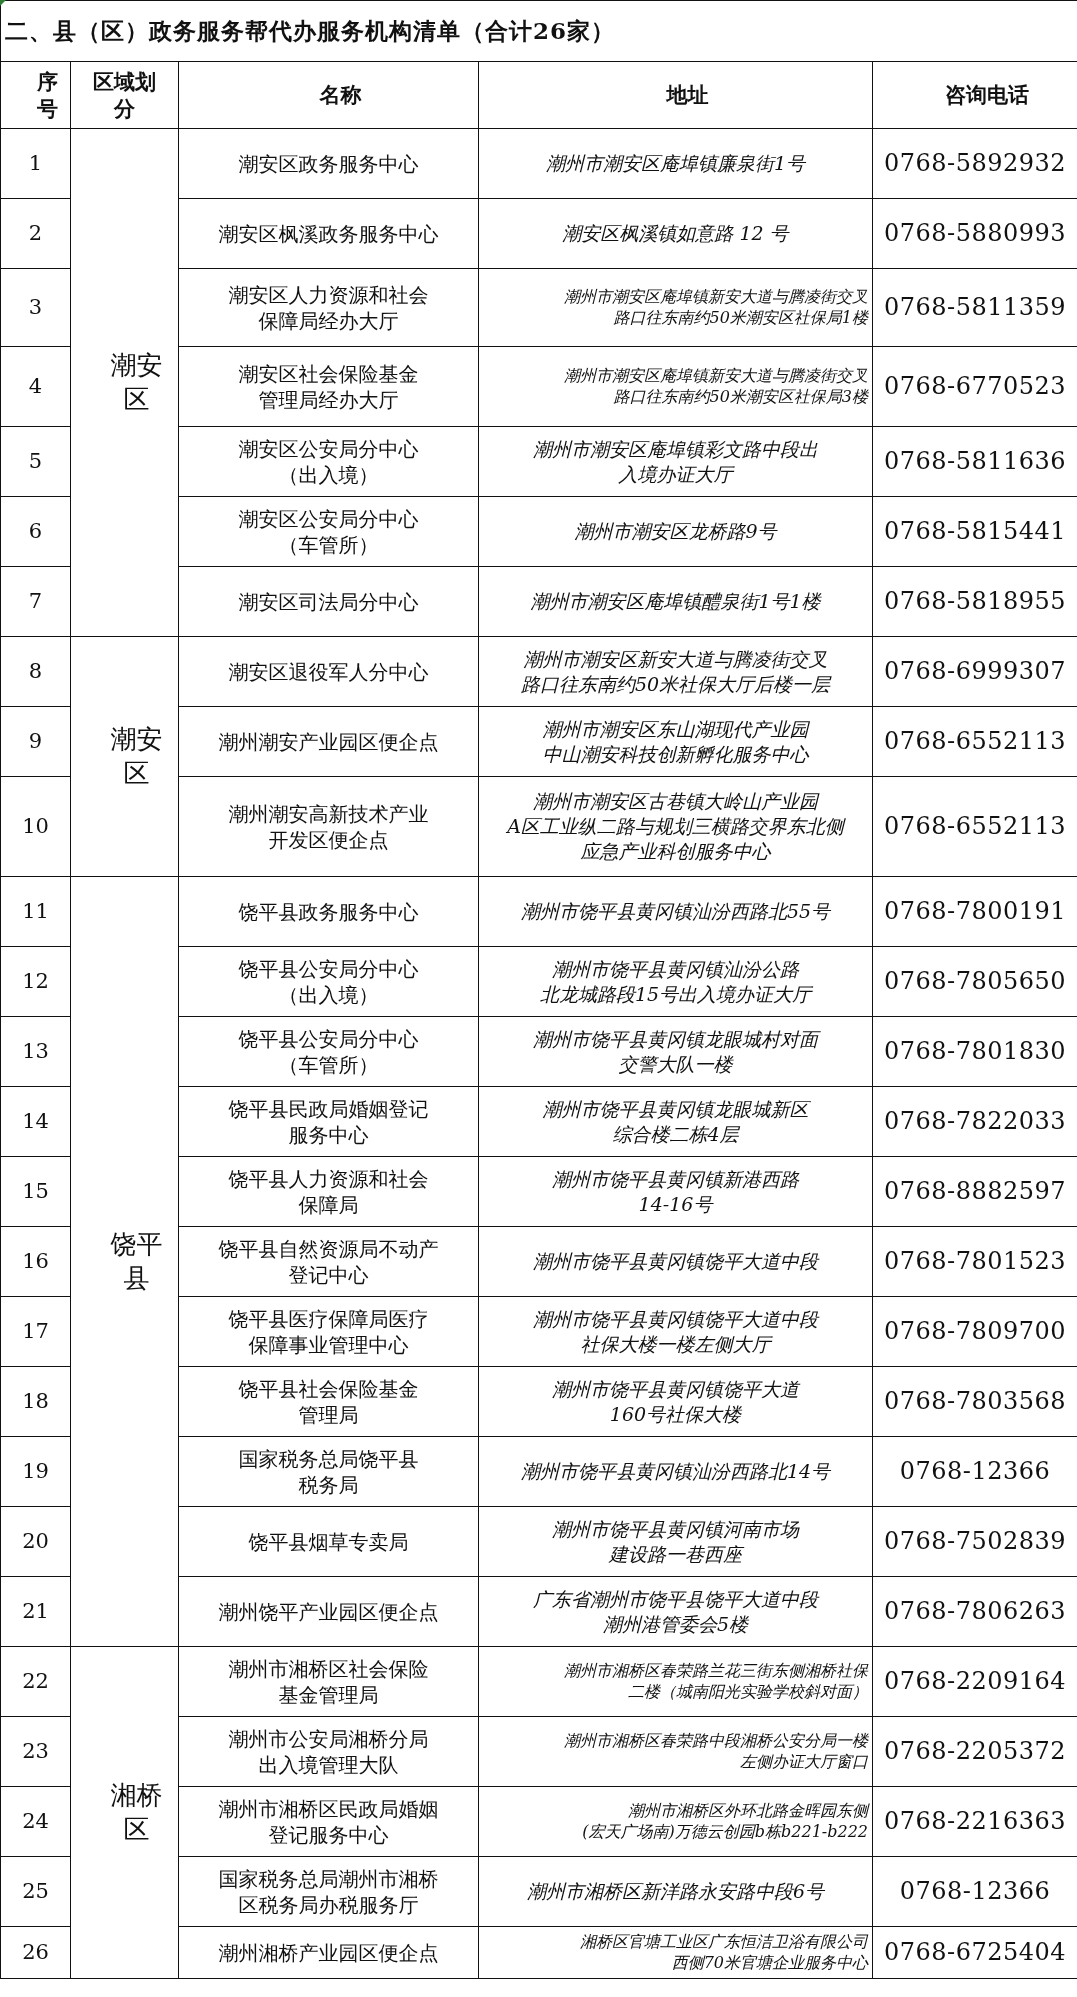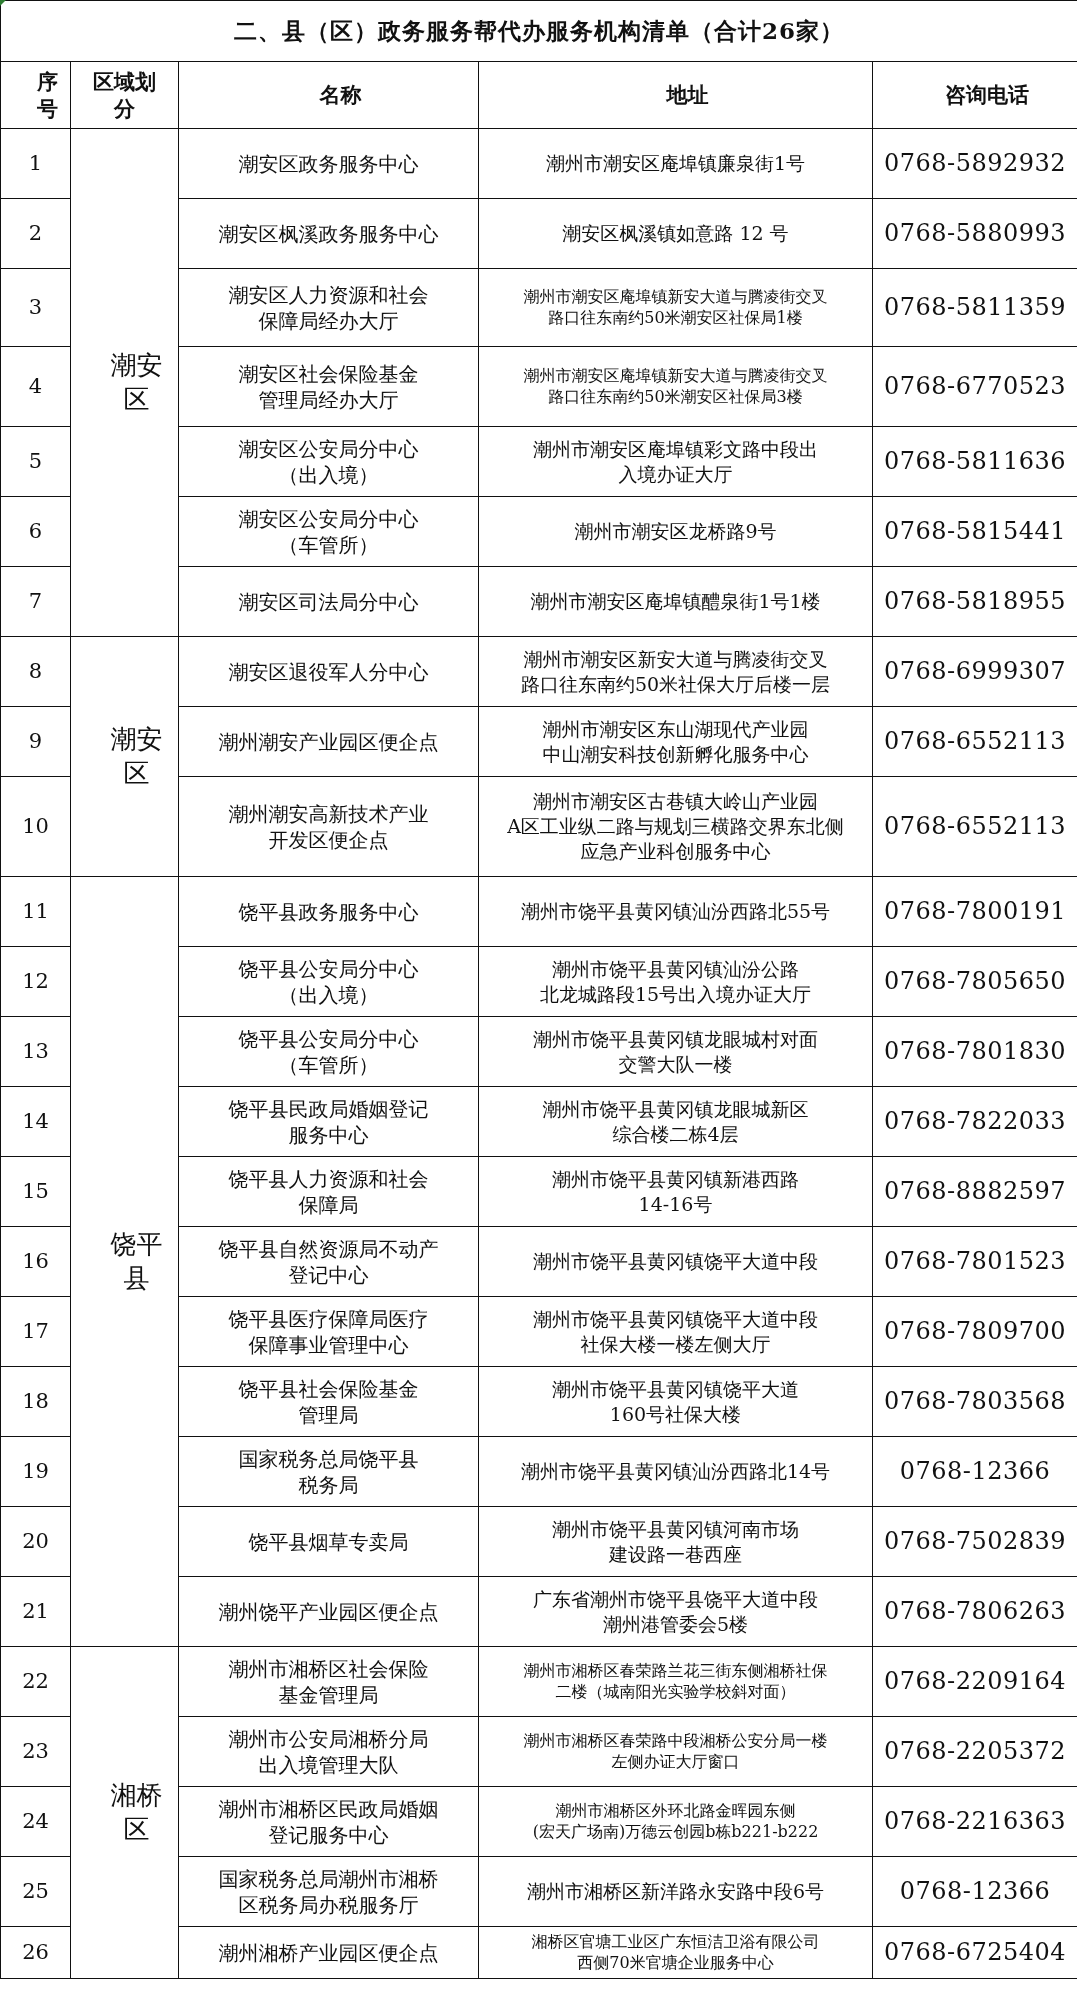--- a/index.html
+++ b/index.html
@@ -18,31 +18,31 @@
     border: 1.5px solid #111;
     text-align: center;
     vertical-align: middle;
     padding: 0 4px;
     line-height: 1.3;
     overflow: hidden;
   }
   th { font-weight: bold; font-size: 21px; padding-left: 28px; }
   .title-cell {
     height: 60px;
-    text-align: center;
+    text-align: left;
     font-size: 23px;
     font-weight: bold;
     letter-spacing: 1px;
   }
   .hdr-row th { height: 66px; }
   .c-no { font-size: 21px; }
   .c-region { font-size: 26px; padding-left: 28px; }
   .c-name { font-size: 20px; }
-  .c-addr { font-size: 19px; }
-  .c-addr.small { font-size: 16px; }
+  .c-addr { font-size: 19px; font-style: italic; }
+  .c-addr.small { font-size: 16px; text-align: right; }
   .c-phone { font-size: 24px; letter-spacing: 0.5px; }
   .corner-mark {
     position: absolute; left: 0; top: 0; width: 0; height: 0;
     border-top: 6px solid #2e7d32; border-right: 6px solid transparent;
   }
   .line { display: block; }
 </style>
 </head>
 <body>
 

